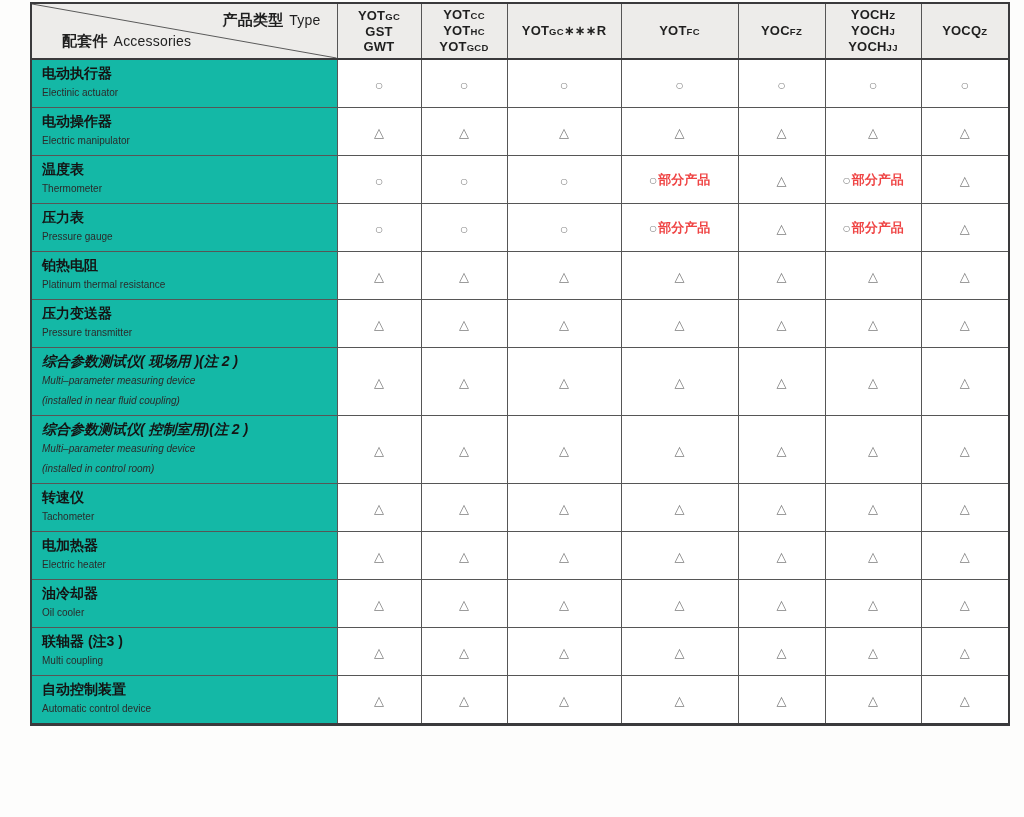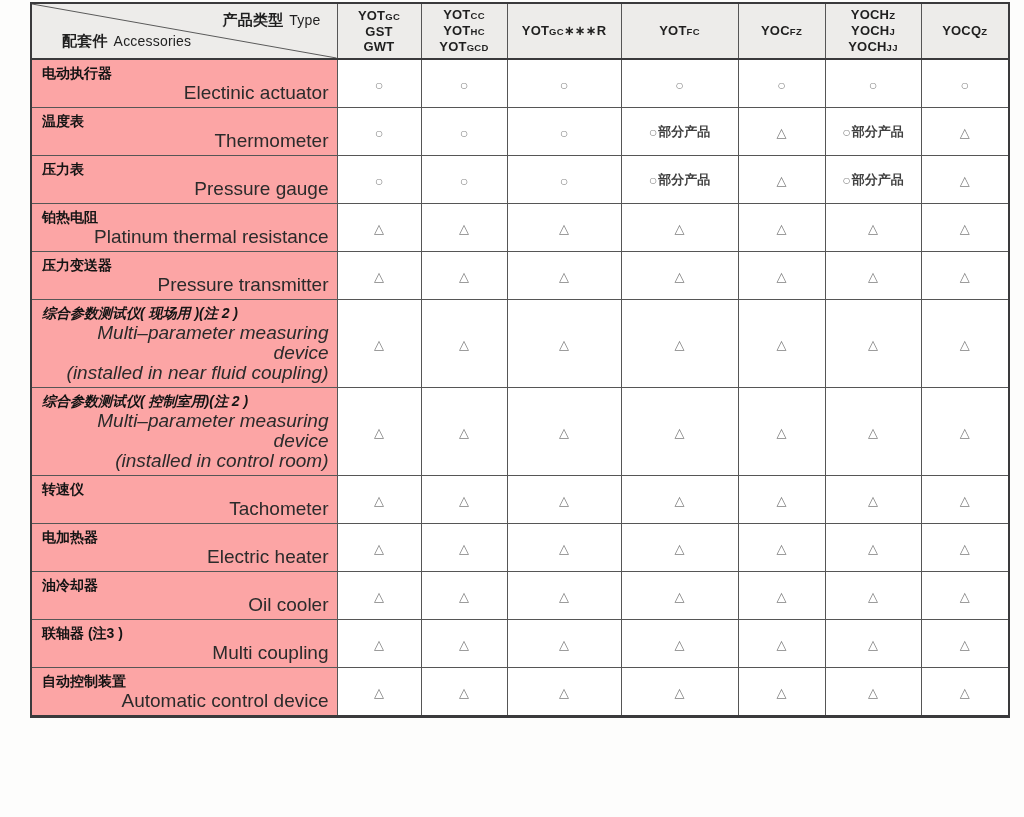--- a/index.html
+++ b/index.html
@@ -56,34 +56,34 @@
   }
   .latin-label { font-weight: normal; font-size: 14px; margin-left: 6px; }
   .hline { line-height: 15px; white-space: nowrap; }
   .hline .sub { font-size: 9.5px; letter-spacing: .3px; }
   .hline .stars { letter-spacing: 0; }
 
   
   td.name-cell {
     padding: 3px 8px 4px 10px;
     vertical-align: middle;
-    background: #fca5a5;
+    background: #14b8a6;
   }
   .zh { font-weight: bold; font-size: 14px; line-height: 20px; color: #141414; }
-  .en { font-weight: normal; font-size: 19px; line-height: 20px; color: #2b2b2b; text-align: right; }
+  .en { font-weight: normal; font-size: 10px; line-height: 20px; color: #2b2b2b; }
   td.sym-cell {
     text-align: center; vertical-align: middle;
     height: 45px;
     background: #ffffff;
     white-space: nowrap;
   }
   tr.tall td.sym-cell, tr.tall td.name-cell { height: 66px; font-style: italic; }
   .sym { font-size: 14px; color: #8a8a8a; vertical-align: middle; }
   .sym.tri { font-size: 13px; color: #7f7f7f; }
-  .partial { font-size: 13px; font-weight: bold; color: #404040; vertical-align: middle; margin-left: 1px; margin-top: 17px; }
+  .partial { font-size: 13px; font-weight: bold; color: #ef4444; vertical-align: middle; margin-left: 1px; margin-top: 17px; }
 </style>
 </head>
 <body>
 
 <div class="page">
   <table class="compat">
     <colgroup>
       <col class="c-name">
         <col class="c-1">
         <col class="c-2">
@@ -140,20 +140,33 @@
           <td class="sym-cell"><span class="sym">○</span></td>
           <td class="sym-cell"><span class="sym">○</span></td>
           <td class="sym-cell"><span class="sym">○</span></td>
           <td class="sym-cell"><span class="sym">○</span></td>
           <td class="sym-cell"><span class="sym">○</span></td>
           <td class="sym-cell"><span class="sym">○</span></td>
           <td class="sym-cell"><span class="sym">○</span></td>
         </tr>
         <tr>
           <td class="name-cell">
+            <div class="zh">电动操作器</div>
+            <div class="en">Electric manipulator</div>
+          </td>
+          <td class="sym-cell"><span class="sym tri">△</span></td>
+          <td class="sym-cell"><span class="sym tri">△</span></td>
+          <td class="sym-cell"><span class="sym tri">△</span></td>
+          <td class="sym-cell"><span class="sym tri">△</span></td>
+          <td class="sym-cell"><span class="sym tri">△</span></td>
+          <td class="sym-cell"><span class="sym tri">△</span></td>
+          <td class="sym-cell"><span class="sym tri">△</span></td>
+        </tr>
+        <tr>
+          <td class="name-cell">
             <div class="zh">温度表</div>
             <div class="en">Thermometer</div>
           </td>
           <td class="sym-cell"><span class="sym">○</span></td>
           <td class="sym-cell"><span class="sym">○</span></td>
           <td class="sym-cell"><span class="sym">○</span></td>
           <td class="sym-cell"><span class="sym">○</span><span class="partial">部分产品</span></td>
           <td class="sym-cell"><span class="sym tri">△</span></td>
           <td class="sym-cell"><span class="sym">○</span><span class="partial">部分产品</span></td>
           <td class="sym-cell"><span class="sym tri">△</span></td>

